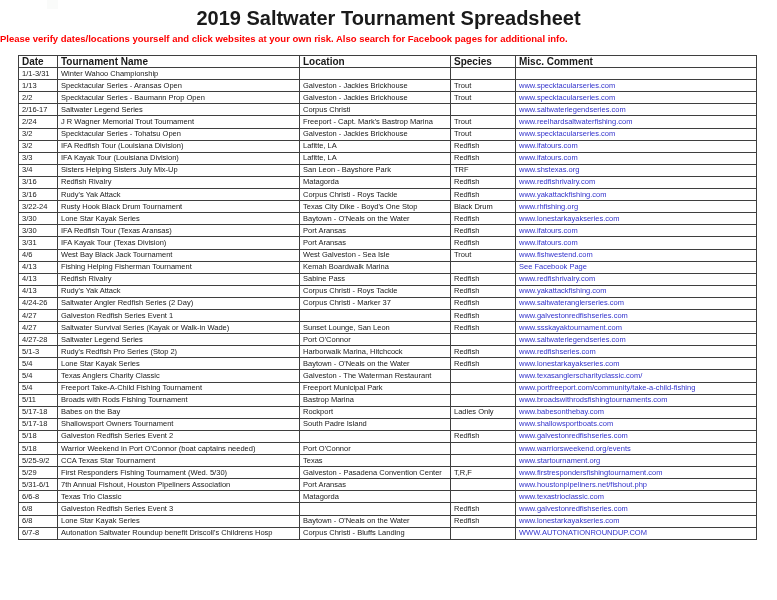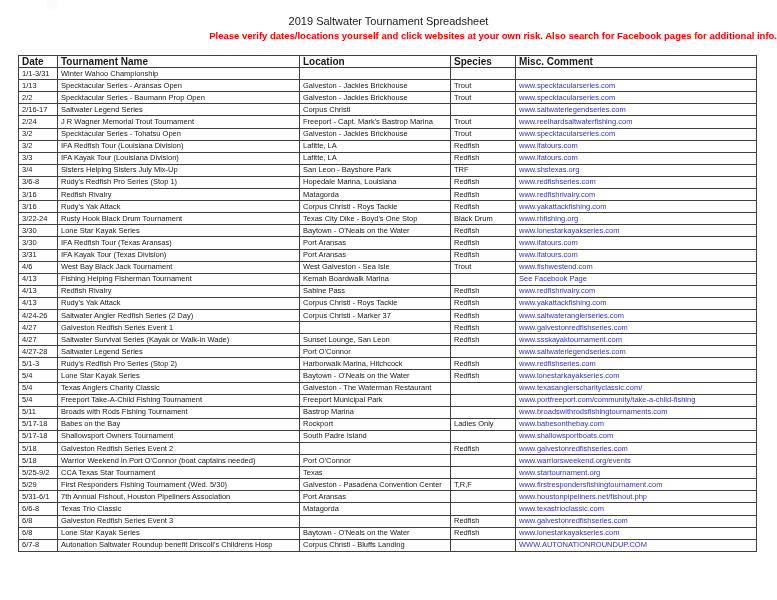--- a/index.html
+++ b/index.html
@@ -10,31 +10,31 @@
     position:relative;
     overflow:hidden;
     -webkit-font-smoothing:antialiased;
   }
   .corner-artifact{
     position:absolute;left:47px;top:0;width:11px;height:9px;
     background:#fafbfa;
   }
   .page-title{
     margin:0;
-    padding-top:15px;
+    padding-top:7px;
     text-align:center;
-    font-size:11px;
-    font-weight:normal;
+    font-size:20px;
+    font-weight:bold;
     color:#1a1a1a;
     letter-spacing:0px;
   }
   .page-subtitle{
     margin:0;
     margin-top:3px;
-    text-align:right;
+    text-align:left;
     font-size:9.5px;
     font-weight:bold;
     color:#ff0000;
   }
   .sheet-table{
     position:absolute;
     left:18px;
     top:55px;
     width:738px;
     border-collapse:collapse;
@@ -145,27 +145,20 @@
         <td><span class="link">www.ifatours.com</span></td>
       </tr>
       <tr>
         <td>3/4</td>
         <td>Sisters Helping Sisters July Mix-Up</td>
         <td>San Leon - Bayshore Park</td>
         <td>TRF</td>
         <td><span class="link">www.shstexas.org</span></td>
       </tr>
       <tr>
-        <td>3/6-8</td>
-        <td>Rudy's Redfish Pro Series (Stop 1)</td>
-        <td>Hopedale Marina, Louisiana</td>
-        <td>Redfish</td>
-        <td><span class="link">www.redfishseries.com</span></td>
-      </tr>
-      <tr>
         <td>3/16</td>
         <td>Redfish Rivalry</td>
         <td>Matagorda</td>
         <td>Redfish</td>
         <td><span class="link">www.redfishrivalry.com</span></td>
       </tr>
       <tr>
         <td>3/16</td>
         <td>Rudy's Yak Attack</td>
         <td>Corpus Christi - Roys Tackle</td>

